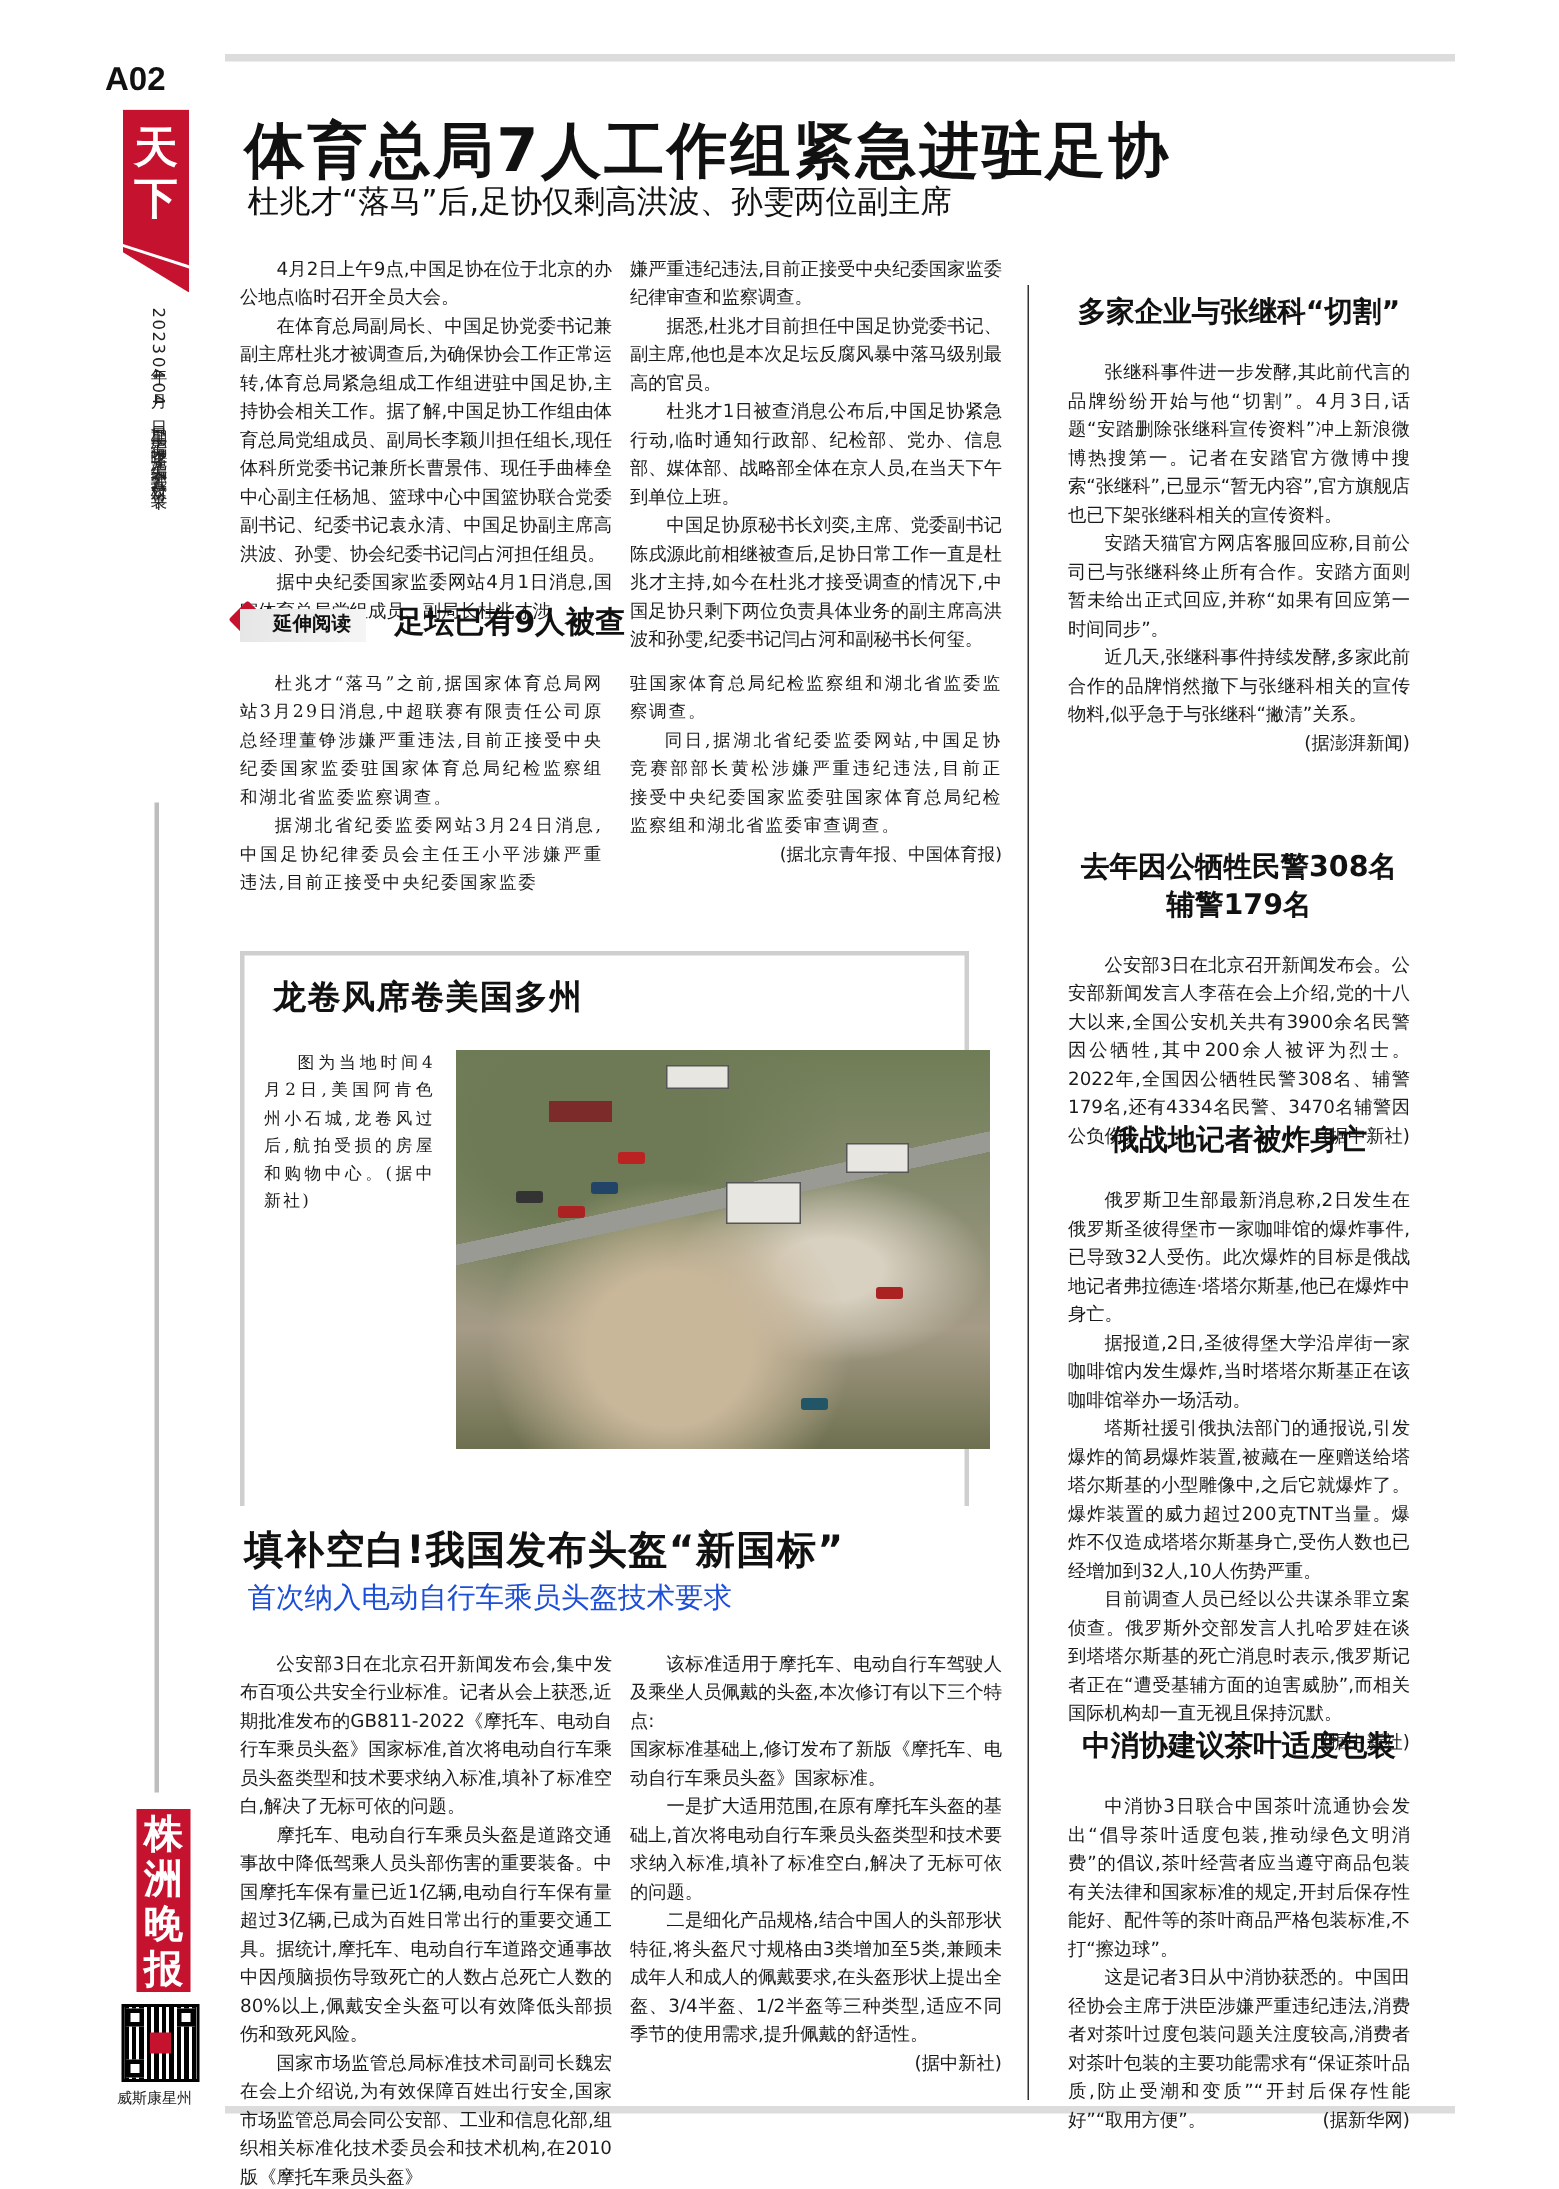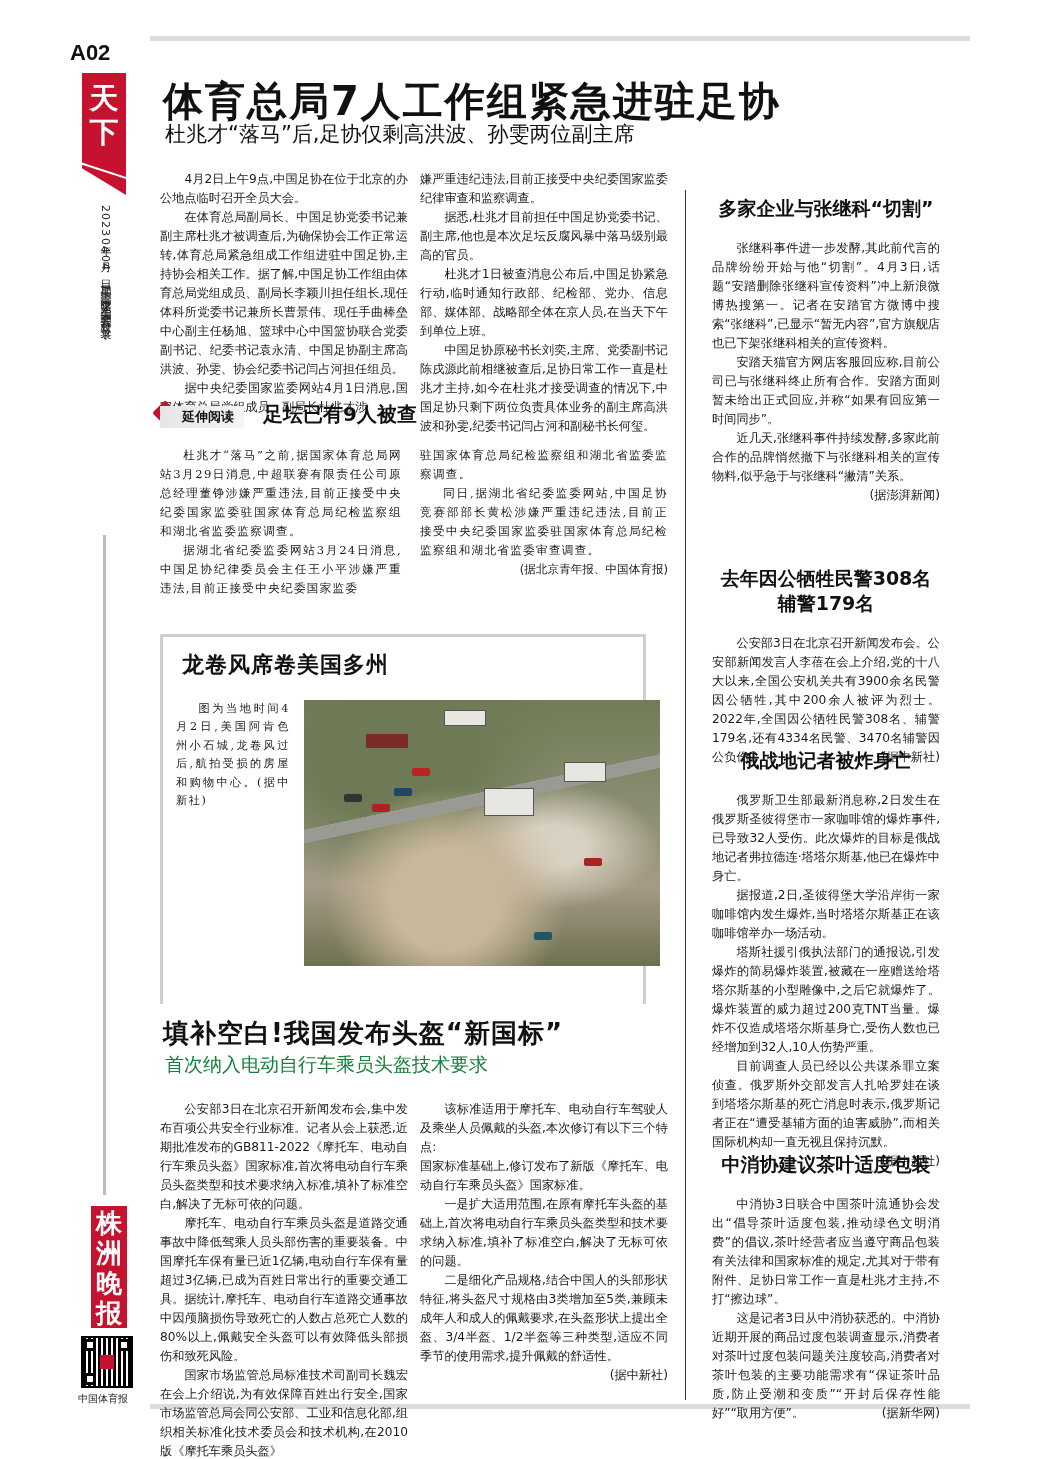--- a/index.html
+++ b/index.html
@@ -43,21 +43,21 @@
      background:
        linear-gradient(168deg, transparent 0 38%, #9a9a95 38% 42%, transparent 42%),
        radial-gradient(ellipse at 40% 75%, #c9b79a 0 18%, transparent 40%),
        radial-gradient(ellipse at 70% 55%, #d8d0c0 0 10%, transparent 30%),
        radial-gradient(ellipse at 25% 20%, #6d7a55 0 20%, transparent 45%),
        linear-gradient(180deg, #6f7d56 0%, #8a8d72 40%, #a59b86 70%, #6d7050 100%); }
   .photo-car { position:absolute; width:18px; height:8px; border-radius:2px; }
   .photo-house { position:absolute; background:#e8e6e0; border:1px solid #555; }
   .photo-roof { position:absolute; background:#7c2a2a; }
   .helmet-headline { left: 163px; top: 1016px; font: bold 26px "DejaVu Sans", sans-serif; letter-spacing: 1px; }
-  .helmet-subhead { left: 165px; top: 1052px; font-size: 19px; color:#15803d; }
+  .helmet-subhead { left: 165px; top: 1052px; font-size: 19px; color:#1d4ed8; }
   .rtitle { font: bold 19px "DejaVu Sans", sans-serif; line-height: 25px; color:#111;text-align:center; }
 </style>
 </head>
 <body>
 
 <div class="abs rule-top"></div>
 <div class="abs rule-bottom"></div>
 
 <div class="abs page-no">A02</div>
 <div class="abs section-tab">
@@ -66,21 +66,21 @@
 </div>
 <div class="abs dateline">2023年04月04日 星期二 责编/李曙光 美编/郭金芳 校对/袁一平</div>
 <div class="abs side-bar"></div>
 <div class="abs logo"><span id="logoText">株<br>洲<br>晚<br>报</span></div>
 <div class="qr" style="left:81px; top:1336px;">
   <div class="c" style="left:1px;top:1px;"></div>
   <div class="c" style="right:1px;top:1px;"></div>
   <div class="c" style="left:1px;bottom:1px;"></div>
   <div class="mid"></div>
 </div>
-<div class="abs qr-label">中国体育报</div>
+<div class="abs qr-label">威斯康星州</div>
 
 <div class="abs headline">体育总局7人工作组紧急进驻足协</div>
 <div class="abs subhead">杜兆才“落马”后,足协仅剩高洪波、孙雯两位副主席</div>
 <div class="col body" style="left:160px; top:170px; width:248px;">
   <p>4月2日上午9点,中国足协在位于北京的办公地点临时召开全员大会。</p>
   <p>在体育总局副局长、中国足协党委书记兼副主席杜兆才被调查后,为确保协会工作正常运转,体育总局紧急组成工作组进驻中国足协,主持协会相关工作。据了解,中国足协工作组由体育总局党组成员、副局长李颖川担任组长,现任体科所党委书记兼所长曹景伟、现任手曲棒垒中心副主任杨旭、篮球中心中国篮协联合党委副书记、纪委书记袁永清、中国足协副主席高洪波、孙雯、协会纪委书记闫占河担任组员。</p>
   <p id="leadP2a">据中央纪委国家监委网站4月1日消息,国家体育总局党组成员、副局长杜兆才涉</p>
 </div>
 <div class="col body" style="left:420px; top:170px; width:248px;">
   <p style="text-indent:0" id="leadP2b">嫌严重违纪违法,目前正接受中央纪委国家监委纪律审查和监察调查。</p>
@@ -165,17 +165,17 @@
     <p>据报道,2日,圣彼得堡大学沿岸街一家咖啡馆内发生爆炸,当时塔塔尔斯基正在该咖啡馆举办一场活动。</p>
     <p>塔斯社援引俄执法部门的通报说,引发爆炸的简易爆炸装置,被藏在一座赠送给塔塔尔斯基的小型雕像中,之后它就爆炸了。爆炸装置的威力超过200克TNT当量。爆炸不仅造成塔塔尔斯基身亡,受伤人数也已经增加到32人,10人伤势严重。</p>
     <p>目前调查人员已经以公共谋杀罪立案侦查。俄罗斯外交部发言人扎哈罗娃在谈到塔塔尔斯基的死亡消息时表示,俄罗斯记者正在“遭受基辅方面的迫害威胁”,而相关国际机构却一直无视且保持沉默。</p>
     <div class="src">(据中新社)</div>
   </div>
 </div>
 
 <div class="col" style="left:712px; top:1152px; width:228px;">
   <div class="rtitle">中消协建议茶叶适度包装</div>
   <div class="body" style="margin-top:18px;">
-    <p>中消协3日联合中国茶叶流通协会发出“倡导茶叶适度包装,推动绿色文明消费”的倡议,茶叶经营者应当遵守商品包装有关法律和国家标准的规定,尤其对于带有附件、足协日常工作一直是杜兆才主持,不打“擦边球”。</p>
-    <p>这是记者3日从中消协获悉的。中消协近期开展的商品过度包装调查显示,消费者对茶叶过度包装问题关注度较高,消费者对茶叶包装的主要功能需求有“保证茶叶品质,防止受潮和变质”“开封后保存性能好”“取用方便”。</p>
+    <p>中消协3日联合中国茶叶流通协会发出“倡导茶叶适度包装,推动绿色文明消费”的倡议,茶叶经营者应当遵守商品包装有关法律和国家标准的规定,开封后保存性能好、配件等的茶叶商品严格包装标准,不打“擦边球”。</p>
+    <p>这是记者3日从中消协获悉的。中国田径协会主席于洪臣涉嫌严重违纪违法,消费者对茶叶过度包装问题关注度较高,消费者对茶叶包装的主要功能需求有“保证茶叶品质,防止受潮和变质”“开封后保存性能好”“取用方便”。</p>
     <div class="src" style="margin-top:-19px">(据新华网)</div>
   </div>
 </div>
 
 </body></html>

